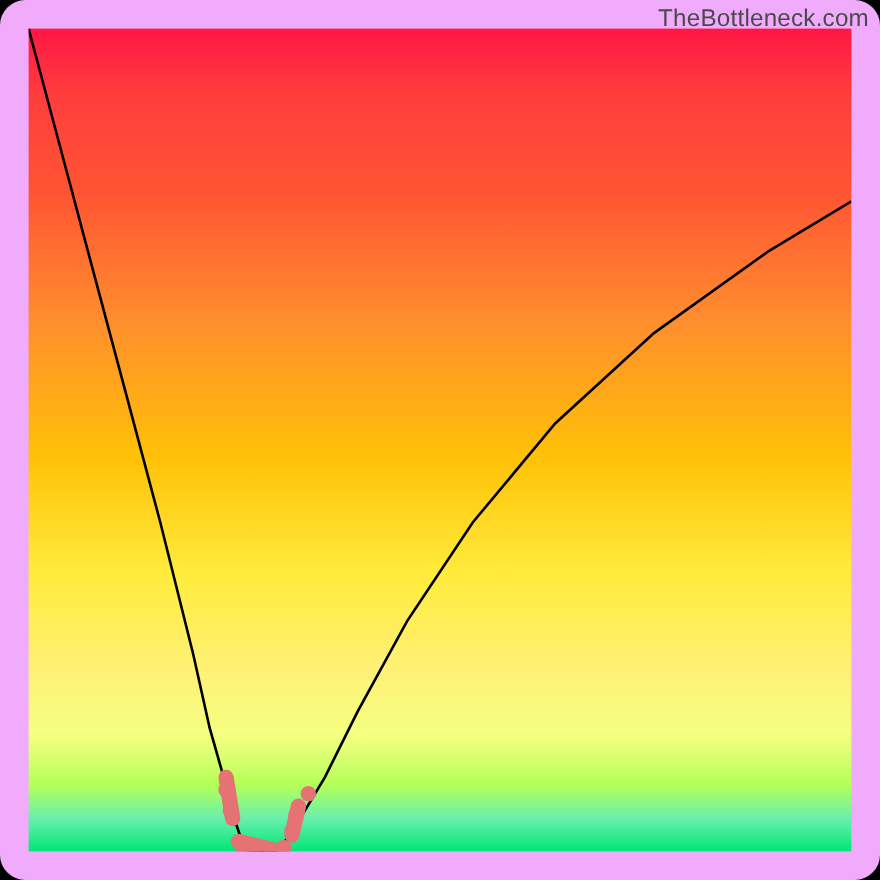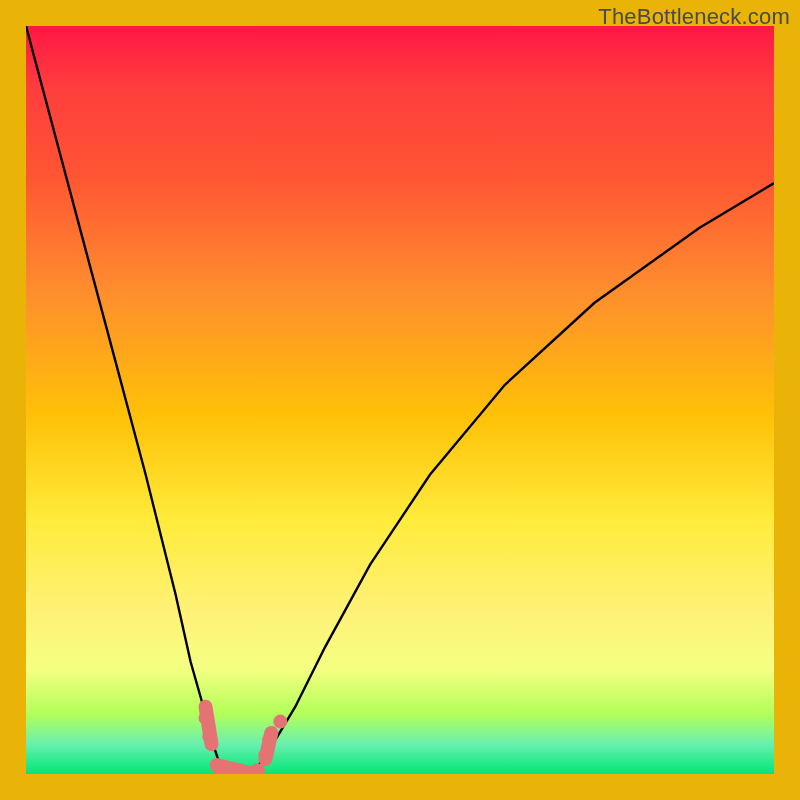--- a/index.html
+++ b/index.html
@@ -8,21 +8,22 @@
     width: 800px;
     height: 800px;
     overflow: hidden;
     font-family: Arial, Helvetica, sans-serif;
     background: #000;
   }
   .frame {
     position: relative;
     width: 800px;
     height: 800px;
-    background: #eab308;
+    background: #f0abfc;
+    border-radius: 23px;
   }
   .plot-area {
     position: absolute;
     left: 26px;
     top: 26px;
     width: 748px;
     height: 748px;
     background: linear-gradient(
       to bottom,
       #ff1744 0%,

